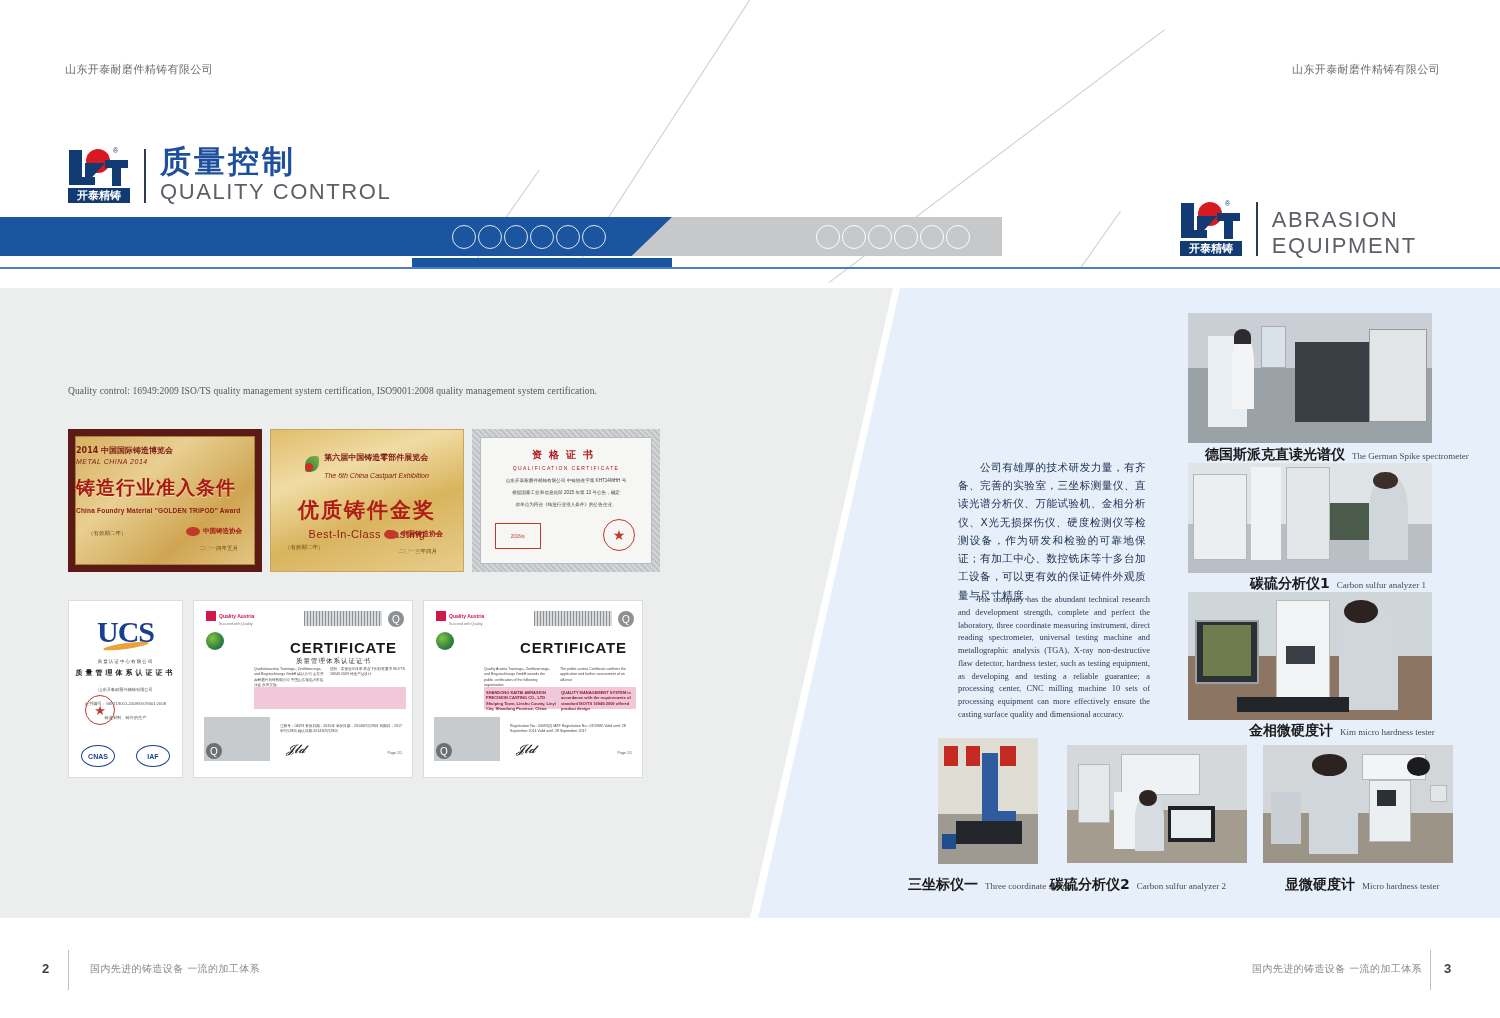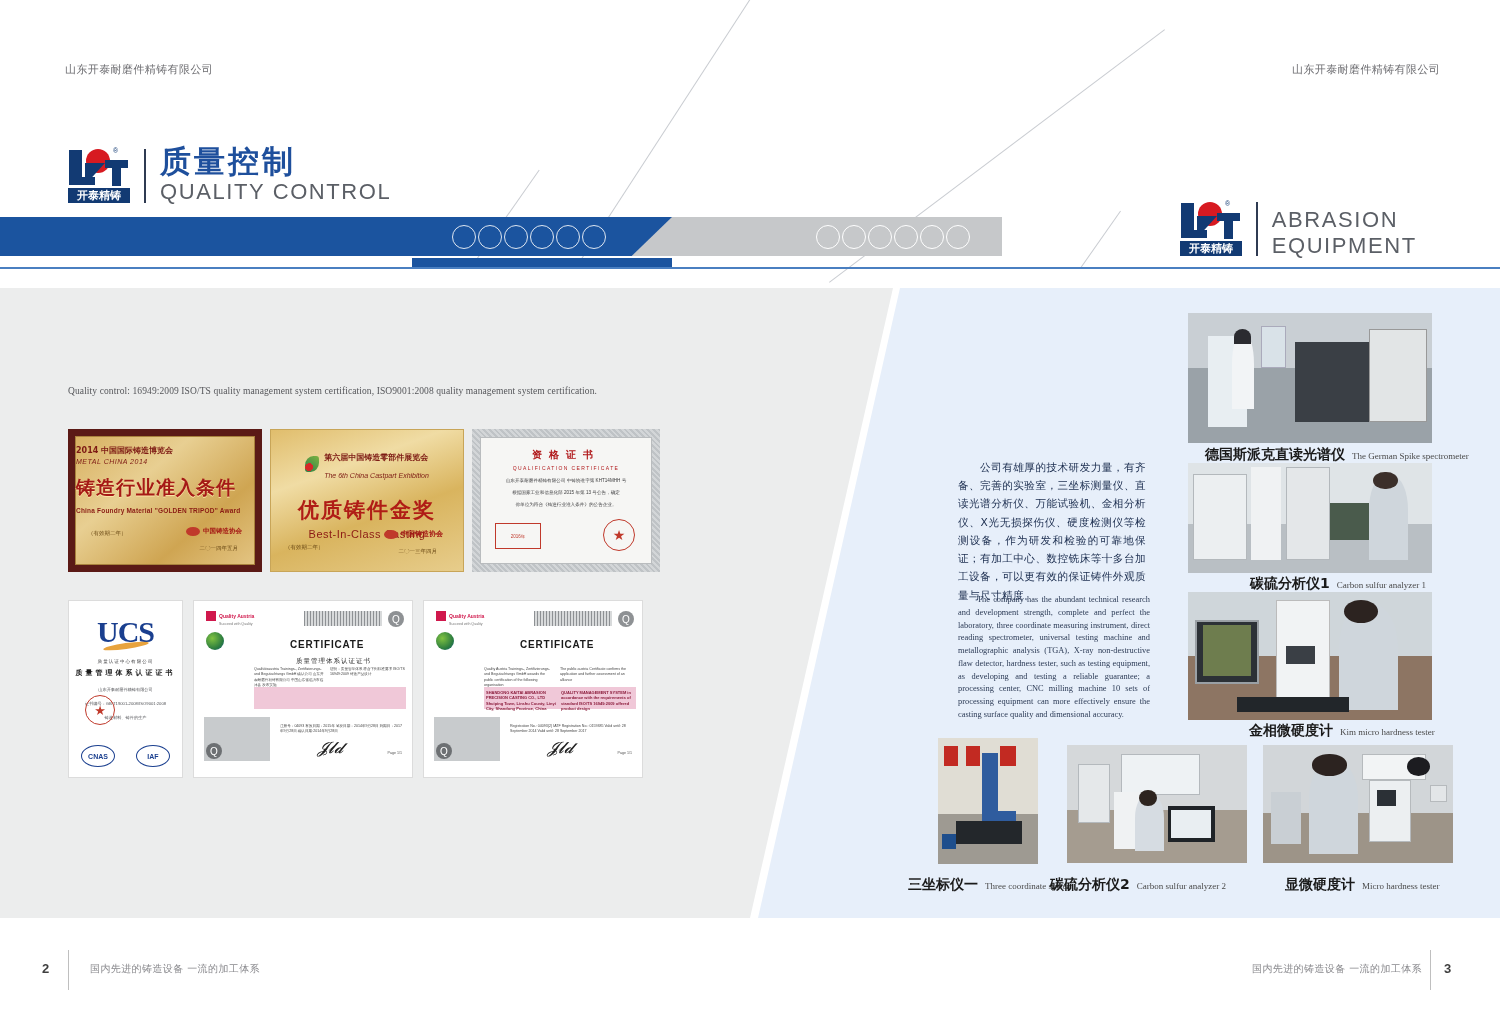--- a/index.html
+++ b/index.html
@@ -280,32 +280,32 @@
   .isocert .qa-logo { display:flex; align-items:center; gap:3px; }
   .isocert .qa-logo .sq { width:10px; height:10px; background:#d0184c; }
   .isocert .qa-logo .nm { font-size:5px; color:#d0184c; font-weight:bold; }
   .isocert .qa-sub { font-size:3.6px; color:#777; margin-top:1px; margin-left:13px;}
   .isocert .globe { width:18px; height:18px; border-radius:50%;
     background: radial-gradient(circle at 35% 35%, #7fc241, #2a7b3f 65%, #1a5fa0 100%); margin-top:6px;}
   .isocert .barcode { position:absolute; right:30px; top:10px; width:78px; height:15px;
     background: repeating-linear-gradient(90deg,#8e9194 0 1px,#d8dadb 1px 3px); }
   .isocert .qmark-tr { position:absolute; right:8px; top:10px; width:16px; height:16px; border-radius:50%;
     background:#8e9194; color:#fff; font-size:10px; display:flex; align-items:center; justify-content:center;}
-  .isocert .title { position:absolute; left:96px; top:38px; font-size:10px; font-weight:bold; color:#1a1a1a; letter-spacing:.8px;}
+  .isocert .title { position:absolute; left:96px; top:38px; font-size:15px; font-weight:bold; color:#1a1a1a; letter-spacing:.8px;}
   .isocert .title-cn { position:absolute; left:102px; top:56px; font-size:6.5px; color:#333; letter-spacing:1px;}
   .isocert .band { position:absolute; left:60px; top:86px; width:152px; height:22px; background:#f0c8d8;}
   .isocert .colL { position:absolute; left:60px; top:66px; width:70px; font-size:3.6px; color:#444; line-height:1.5;}
   .isocert .colR { position:absolute; left:136px; top:66px; width:76px; font-size:3.6px; color:#444; line-height:1.5;}
   .isocert .bandL { position:absolute; left:62px; top:89px; width:70px; font-size:4px; color:#8a1a3a; font-weight:bold; line-height:1.35;}
   .isocert .bandR { position:absolute; left:137px; top:89px; width:74px; font-size:4px; color:#8a1a3a; font-weight:bold; line-height:1.35;}
   .isocert .grayblock { position:absolute; left:10px; bottom:16px; width:66px; height:44px; background:#c8cbcd;}
   .isocert .qmark-bl { position:absolute; left:12px; bottom:18px; width:16px; height:16px; border-radius:50%;
     background:#6d7073; color:#fff; font-size:10px; display:flex; align-items:center; justify-content:center;}
   .isocert .body { position:absolute; left:86px; bottom:42px; width:124px; font-size:3.6px; color:#444; line-height:1.6;}
-  .isocert .sig { position:absolute; left:92px; bottom:20px; font-size:16px; color:#222; font-family:"Liberation Serif",serif; font-style:italic;margin-left:31px;}
+  .isocert .sig { position:absolute; left:92px; bottom:20px; font-size:12px; color:#222; font-family:"Liberation Serif",serif; font-style:italic;}
   .isocert .pg { position:absolute; right:10px; bottom:22px; font-size:3.6px; color:#555;}
 
   
   #para-cn {
     position: absolute; left: 958px; top: 458px; width: 188px;
     font-size: 10.6px; line-height: 1.72; color: #1a2c4e;
     text-align: justify; letter-spacing: .4px;
     font-family: "DejaVu Sans", sans-serif;
   }
   #para-en {

